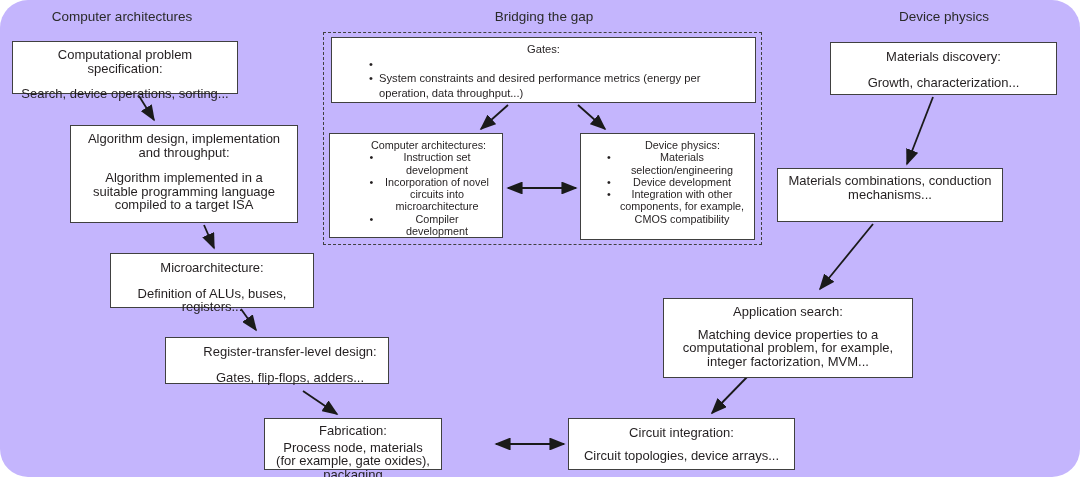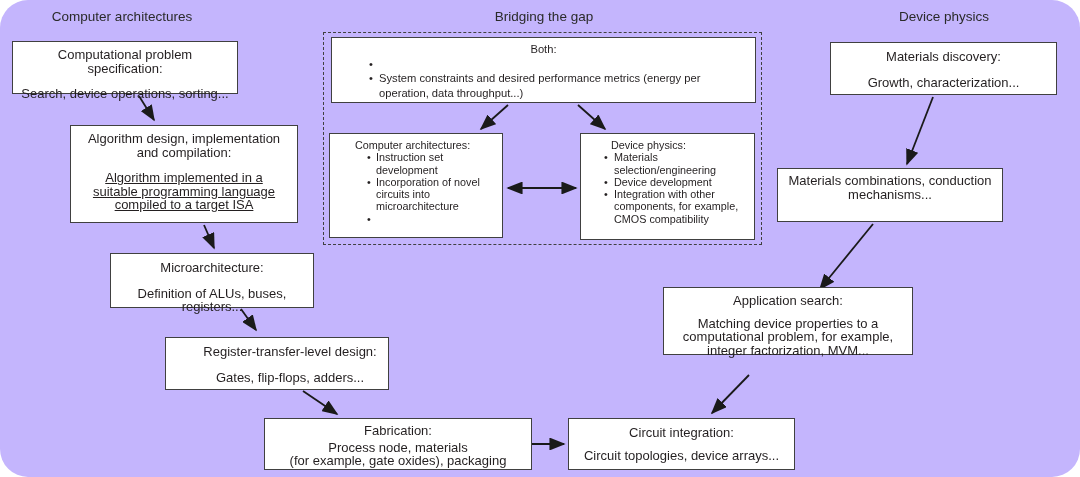--- a/index.html
+++ b/index.html
@@ -13,23 +13,23 @@
   }
   .box {
     position:absolute; box-sizing:border-box; background:#ffffff;
     border:1.4px solid #404040; font-size:13px; line-height:13.5px; color:#231f20;
   }
   .center { text-align:center; }
   .box .title { }
   .gap12 .title { margin-bottom:12px; }
   .gap10 .title { margin-bottom:9px; }
   .gap3  .title { margin-bottom:3px; }
-  .pt6 { padding-top:6px; } .pt7 { padding-top:7px; } .pt5 { padding-top:5px; } .pt4 { padding-top:4px; }
+  .pt6 { padding-top:6px; } .pt7 { padding-top:7px; } .pt5 { padding-top:5px;text-align:center; } .pt4 { padding-top:4px; }
   .px6 { padding-left:6px; padding-right:6px; }
-  .body-narrow { max-width:200px; margin:10px auto;text-decoration:underline; }
+  .body-narrow { max-width:200px; margin:10px auto; }
   .body-app { max-width:228px; margin:8px auto; }
   .dashed-container {
     position:absolute; box-sizing:border-box;
     border:1.3px dashed #404040; background:transparent;
   }
   
   .brow { display:flex; align-items:flex-start; }
   .dot { flex:0 0 auto; }
   .btxt { flex:1 1 auto; }
   .both-box { line-height:14.5px; font-size:11.2px; }
@@ -75,47 +75,47 @@
     <line x1="873" y1="224" x2="820" y2="289" marker-end="url(#ah)"></line>
     <line x1="749" y1="375" x2="712" y2="413" marker-end="url(#ah)"></line>
   </svg>
 
   <div class="box center gap12 pt6 px6" style="left:12px; top:41px; width:226px; height:53px;">
     <div class="title">Computational problem specification:</div>
     <div class="body">Search, device operations, sorting...</div>
   </div>
 
   <div class="box center gap12 pt6 px6" style="left:70px; top:125px; width:228px; height:98px;">
-    <div class="title">Algorithm design, implementation and compilation:</div>
+    <div class="title">Algorithm design, implementation and throughput:</div>
     <div class="body body-narrow">Algorithm implemented in a suitable programming language compiled to a target ISA</div>
   </div>
 
   <div class="box center gap12 pt7 px6" style="left:110px; top:253px; width:204px; height:55px;">
     <div class="title">Microarchitecture:</div>
     <div class="body">Definition of ALUs, buses, registers...</div>
   </div>
 
-  <div class="box center gap12 pt7 px6" style="left:165px; top:337px; width:224px; height:53px;padding-left:32px;">
+  <div class="box center gap12 pt7 px6" style="left:165px; top:337px; width:224px; height:47px;padding-left:32px;">
     <div class="title">Register-transfer-level design:</div>
     <div class="body">Gates, flip-flops, adders...</div>
   </div>
 
-  <div class="box center gap3 pt5 px6" style="left:264px; top:418px; width:268px; height:52px;">
+  <div class="box center gap3 pt5 px6" style="left:264px; top:418px; width:178px; height:52px;">
     <div class="title">Fabrication:</div>
     <div class="body">Process node, materials</div>
     <div class="body">(for example, gate oxides), packaging</div>
   </div>
 
   <div class="box center gap10 pt7 px6" style="left:568px; top:418px; width:227px; height:52px;">
     <div class="title">Circuit integration:</div>
     <div class="body">Circuit topologies, device arrays...</div>
   </div>
 
   <div class="box both-box pt4" style="left:331px; top:37px; width:425px; height:66px;">
-    <div class="title center">Both:</div>
+    <div class="title center">Gates:</div>
     <div class="brow">
       <span class="dot">•</span>
     </div>
     <div class="brow">
       <span class="dot">•</span>
       <span class="btxt">System constraints and desired performance metrics (energy per operation, data throughput...)</span>
     </div>
   </div>
 
   <div class="box mid-box ca-box pt5" style="left:329px; top:133px; width:174px; height:105px;">
@@ -123,20 +123,21 @@
     <div class="brow">
       <span class="dot">•</span>
       <span class="btxt">Instruction set development</span>
     </div>
     <div class="brow">
       <span class="dot">•</span>
       <span class="btxt">Incorporation of novel circuits into microarchitecture</span>
     </div>
     <div class="brow">
       <span class="dot">•</span>
+      <span class="btxt"><span class="narrowspan">Compiler development</span></span>
     </div>
   </div>
 
   <div class="box mid-box dp-box pt5" style="left:580px; top:133px; width:175px; height:107px;">
     <div class="title">Device physics:</div>
     <div class="brow">
       <span class="dot">•</span>
       <span class="btxt">Materials selection/engineering</span>
     </div>
     <div class="brow">
@@ -151,18 +152,18 @@
 
   <div class="box center gap12 pt7 px6" style="left:830px; top:42px; width:227px; height:53px;">
     <div class="title">Materials discovery:</div>
     <div class="body">Growth, characterization...</div>
   </div>
 
   <div class="box center gap3 pt5 px6" style="left:777px; top:168px; width:226px; height:54px;">
     <div class="body">Materials combinations, conduction mechanisms...</div>
   </div>
 
-  <div class="box center gap10 pt6 px6" style="left:663px; top:287px; width:250px; height:68px;">
+  <div class="box center gap10 pt6 px6" style="left:663px; top:298px; width:250px; height:80px;">
     <div class="title">Application search:</div>
     <div class="body body-app">Matching device properties to a computational problem, for example, integer factorization, MVM...</div>
   </div>
 
 </div>
 
 </body></html>

